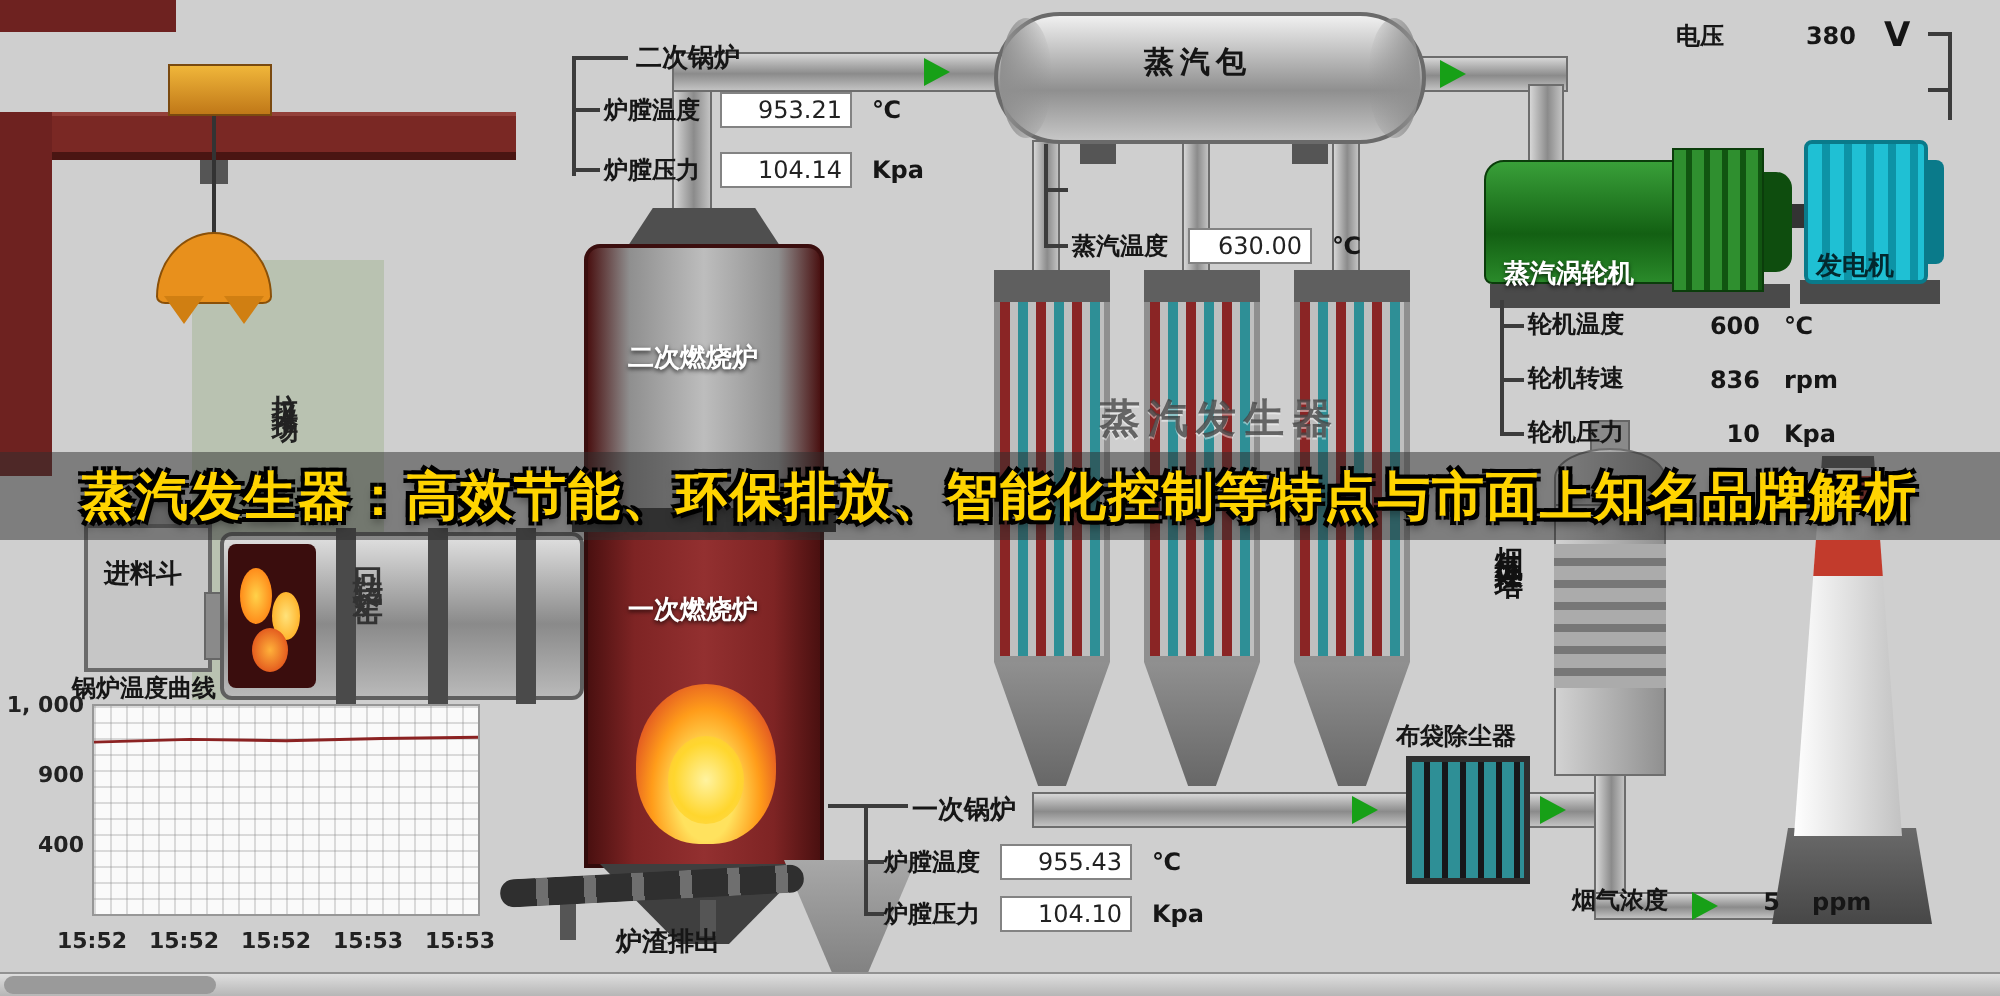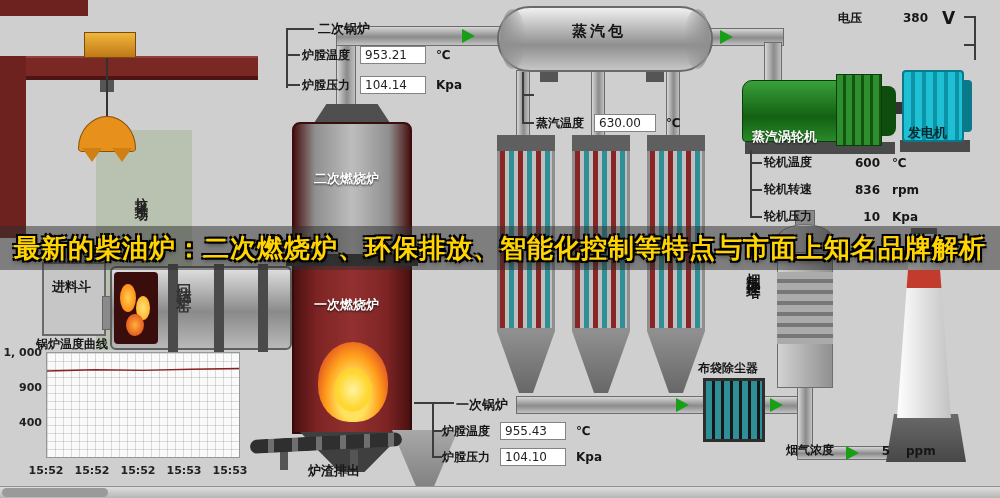--- a/index.html
+++ b/index.html
@@ -4,21 +4,21 @@
 <style>
   * { margin:0; padding:0; box-sizing:border-box; }
   body { background:#888; font-family:"DejaVu Sans","Liberation Sans",sans-serif; }
   #screen { position:relative; width:1000px; height:498px; background:#cfcfcf; overflow:hidden;
             font-family:"DejaVu Sans","Liberation Sans",sans-serif; }
   .abs { position:absolute; }
   .row { position:absolute; display:flex; align-items:center; z-index:40; }
   .lbl { font-size:12px; font-weight:bold; color:#161616; white-space:nowrap; }
   .lbl-lg { font-size:13px; }
   .valbox { background:#fff; border:1px solid #838383; height:18px; line-height:16px;
-            font-size:12px; color:#222; text-align:left; padding:0 4px; }
+            font-size:12px; color:#222; text-align:right; padding:0 4px; }
   .valplain { font-size:12px; font-weight:bold; color:#161616; text-align:right; }
   .unit { font-size:12px; font-weight:bold; color:#161616; white-space:nowrap; }
   .unit-xl { font-size:17px; }
   .pipe-h { background:linear-gradient(to bottom,#d6d6d6,#8b8b8b 55%,#c2c2c2); border:1px solid #6d6d6d; z-index:3; }
   .pipe-v { background:linear-gradient(to right,#d6d6d6,#8b8b8b 55%,#c2c2c2); border:1px solid #6d6d6d; z-index:3; }
   .line { background:#3c3c3c; z-index:39; }
   .vtext { writing-mode:vertical-rl; font-weight:bold; color:#222; z-index:30; white-space:nowrap; }
   .arrow-r { width:0; height:0; border-top:7px solid transparent; border-bottom:7px solid transparent;
              border-left:13px solid #17a017; z-index:6; }
   .whitelbl { color:#fff; font-weight:bold; font-size:13px; white-space:nowrap;
@@ -115,20 +115,21 @@
 
   <div class="abs tube-col" style="left:497px;top:135px;width:58px;height:196px;"></div>
   <div class="abs tube-col" style="left:572px;top:135px;width:58px;height:196px;"></div>
   <div class="abs tube-col" style="left:647px;top:135px;width:58px;height:196px;"></div>
   <div class="abs" style="left:497px;top:135px;width:58px;height:16px;background:#5f5f5f;z-index:6;"></div>
   <div class="abs" style="left:572px;top:135px;width:58px;height:16px;background:#5f5f5f;z-index:6;"></div>
   <div class="abs" style="left:647px;top:135px;width:58px;height:16px;background:#5f5f5f;z-index:6;"></div>
   <div class="abs hopper" style="left:497px;top:331px;width:58px;height:62px;"></div>
   <div class="abs hopper" style="left:572px;top:331px;width:58px;height:62px;"></div>
   <div class="abs hopper" style="left:647px;top:331px;width:58px;height:62px;"></div>
+  <div class="abs" style="left:550px;top:196px;font-size:20px;font-weight:bold;letter-spacing:4px;color:rgba(70,70,70,.8);text-shadow:0 1px 0 rgba(255,255,255,.45);z-index:12;">蒸汽发生器</div>
 
   <div class="abs" style="left:745px;top:142px;width:150px;height:12px;background:#4a4a4a;z-index:4;"></div>
   <div class="abs" style="left:742px;top:80px;width:118px;height:62px;border:1px solid #0b3d0b;border-radius:10px 4px 4px 4px;z-index:5;
               background:linear-gradient(to bottom,#39a039,#136013 60%,#2a8a2a);"></div>
   <div class="abs" style="left:836px;top:74px;width:46px;height:72px;border:1px solid #0b3d0b;z-index:6;
               background:repeating-linear-gradient(to right,#2f8f2f 0 6px,#115511 6px 9px);"></div>
   <div class="abs" style="left:882px;top:86px;width:14px;height:50px;background:#0e4d0e;border-radius:0 8px 8px 0;z-index:6;"></div>
   <div class="abs whitelbl" style="left:752px;top:128px;">蒸汽涡轮机</div>
   <div class="abs" style="left:894px;top:102px;width:10px;height:12px;background:#333;z-index:5;"></div>
 
@@ -251,20 +252,20 @@
     <span class="unit">Kpa</span>
   </div>
 
   <div class="row" style="left:786px;top:442px;gap:16px;">
     <span class="lbl">烟气浓度</span>
     <span class="valplain" style="width:40px;">5</span>
     <span class="unit">ppm</span>
   </div>
 
   <div id="banner">
-    <span>最新的柴油炉：二次燃烧炉、环保排放、智能化控制等特点与市面上知名品牌解析</span>
+    <span>蒸汽发生器：高效节能、环保排放、智能化控制等特点与市面上知名品牌解析</span>
   </div>
 
   <div class="scroll-track">
     <div class="scroll-thumb"></div>
   </div>
 
 </div>
 
 </body></html>

